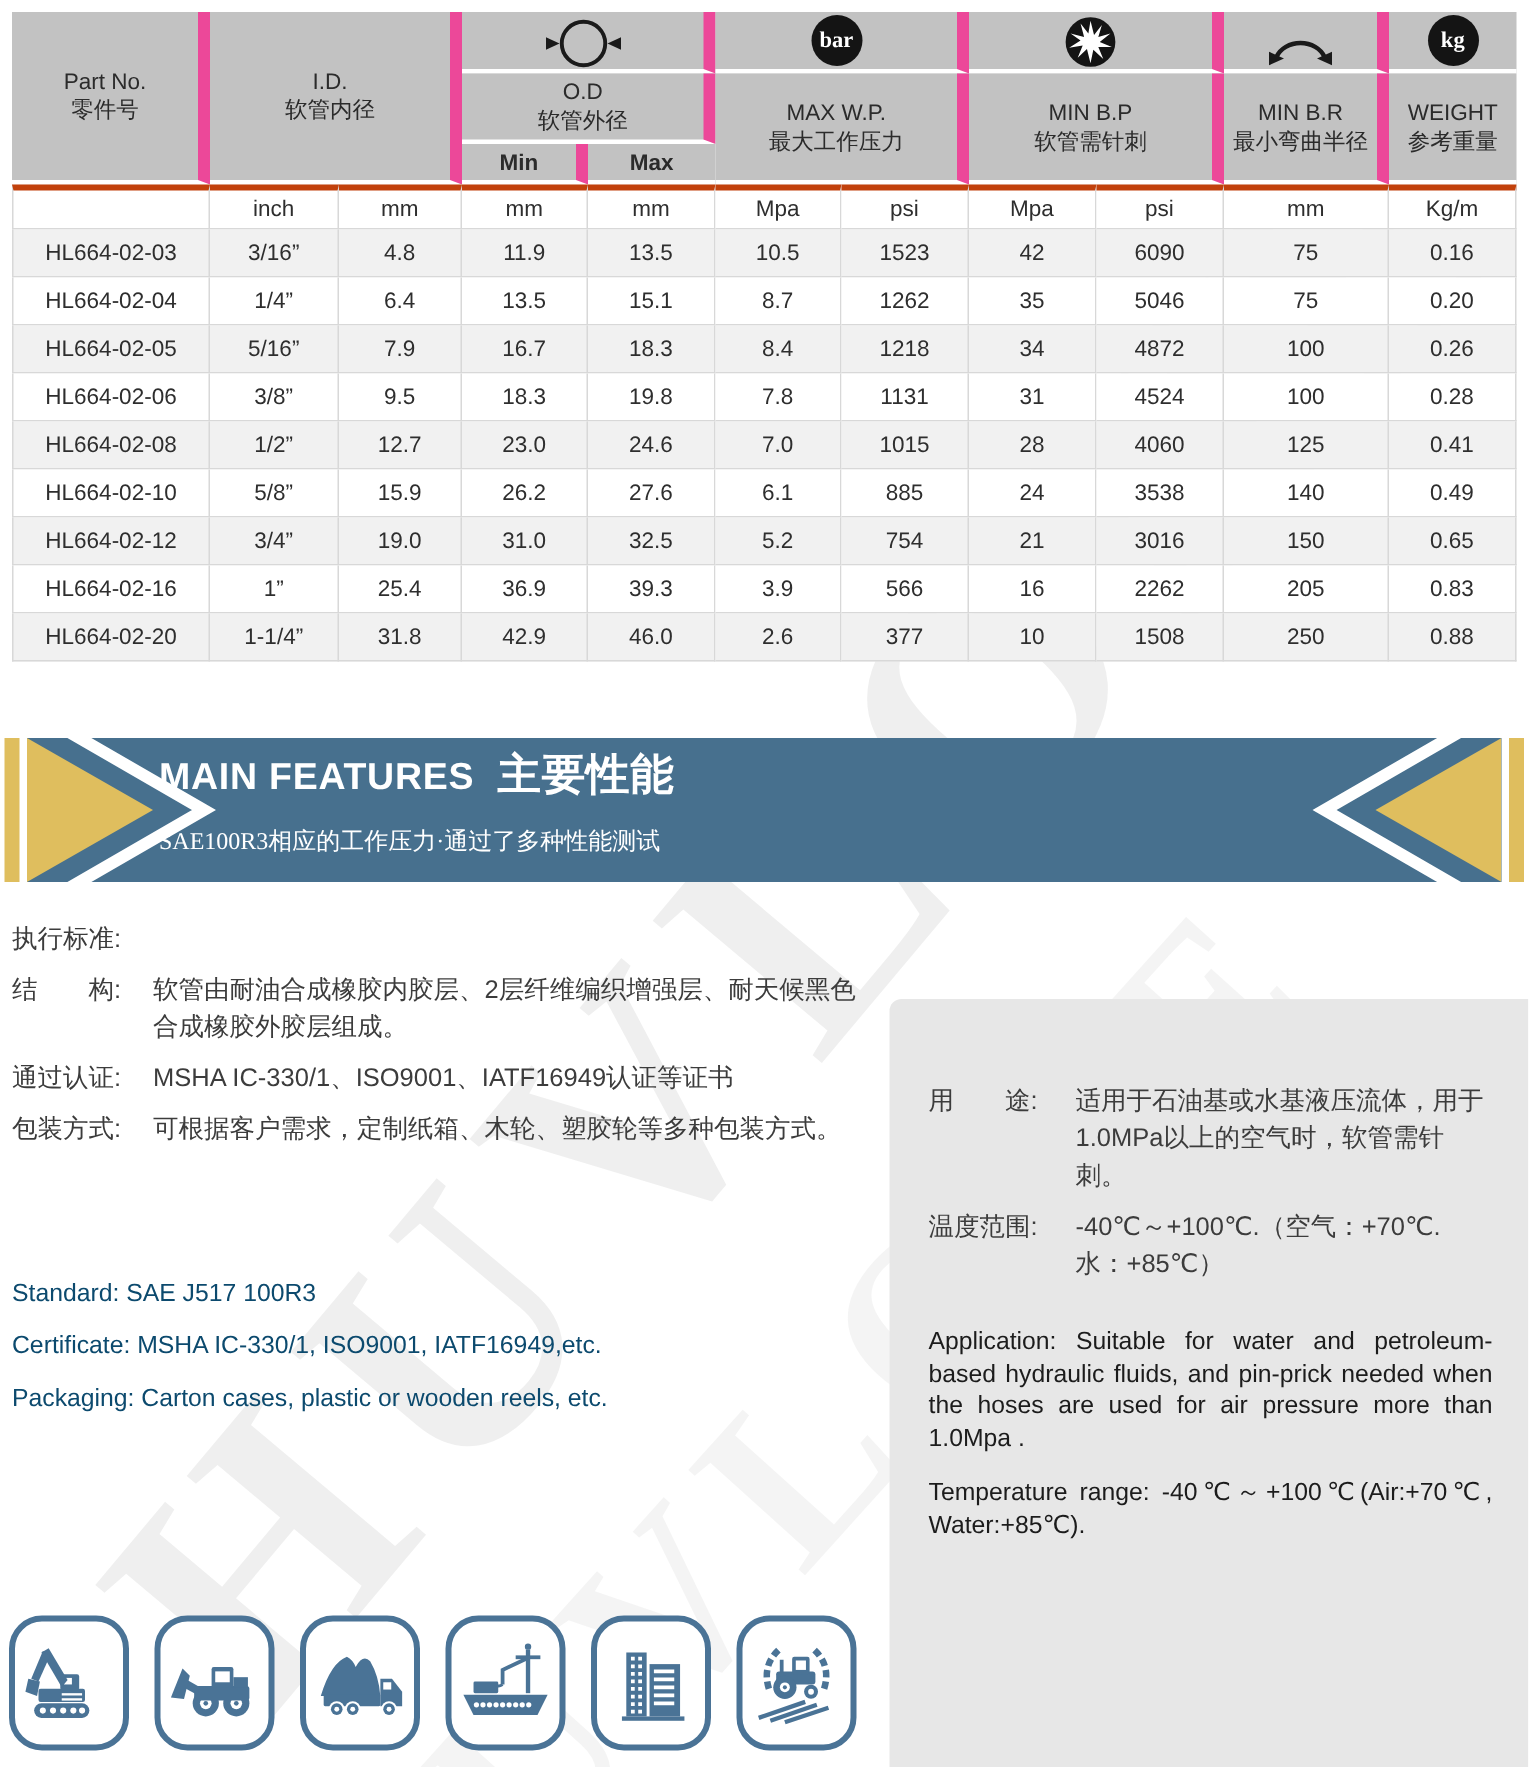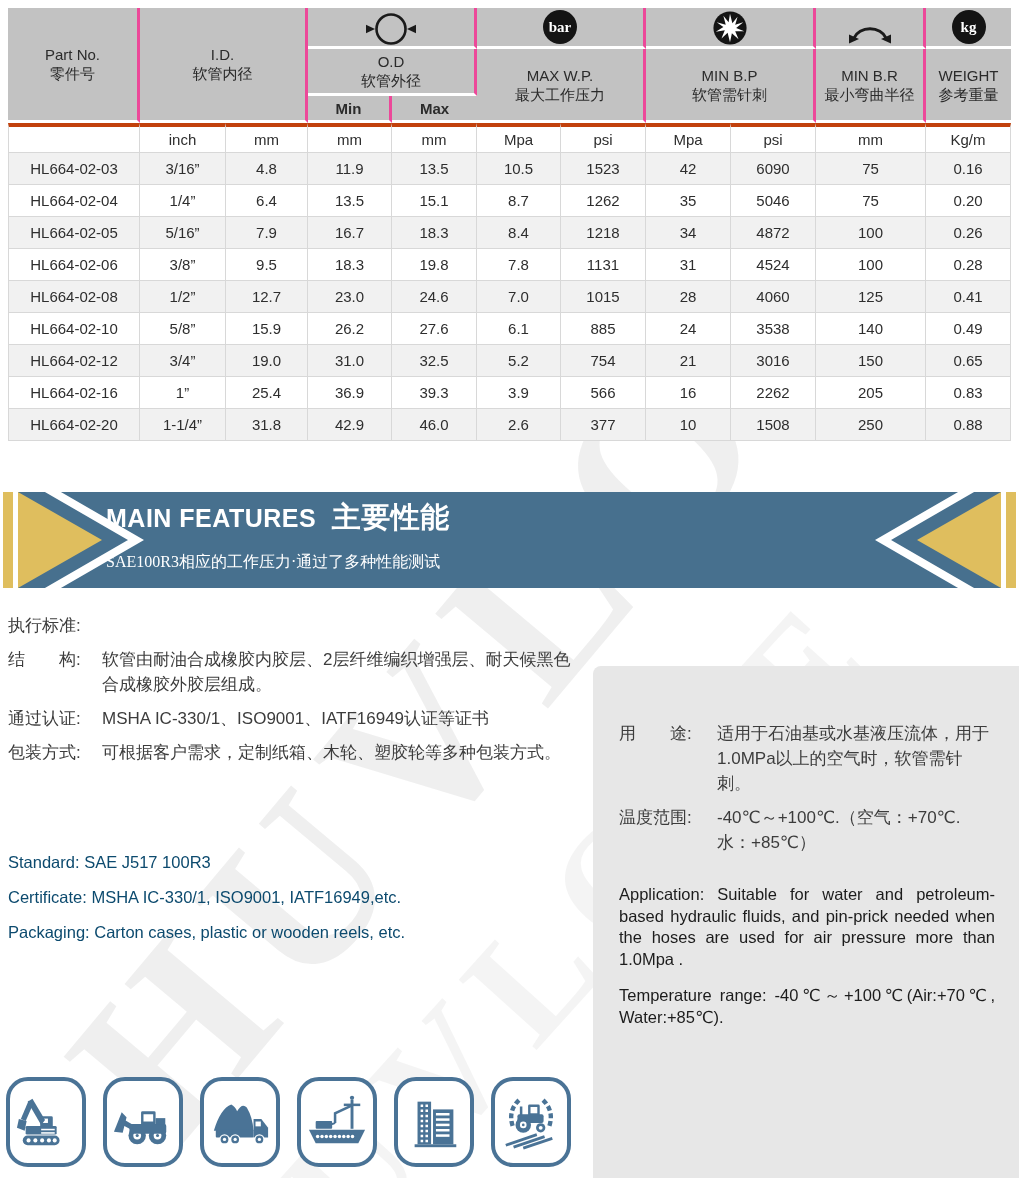--- a/index.html
+++ b/index.html
@@ -11,21 +11,21 @@
         color:rgba(176,176,176,0.20); pointer-events:none; white-space:nowrap; }
   .wm1 { font-size:225px; left:-120px; top:470px; transform:rotate(-50deg); letter-spacing:26px; }
   .wm2 { font-size:160px; left:60px; top:880px; transform:rotate(-48deg); letter-spacing:20px; color:rgba(176,176,176,0.14); }
 
   .layer { position:relative; z-index:1; }
 
   
   table.spec-table { position:absolute; left:8px; top:8px; width:1003px;
                      border-collapse:separate; border-spacing:0; table-layout:fixed; }
   table.spec-table th, table.spec-table td { box-sizing:border-box; padding:0; text-align:center; vertical-align:middle; }
-  thead th { background:#c2c2c2; border-right:3px solid #ec4899; border-bottom:3px solid #fff;
+  thead th { background:#c2c2c2; border-right:8px solid #ec4899; border-bottom:3px solid #fff;
              font-weight:400; color:#2b2b2b; font-size:15px; line-height:19px; }
   thead tr th:last-child { border-right:none; }
   thead tr.icon-row th { height:40px; }
   thead tr.label-row th { height:47px; }
   thead tr.minmax-row th { height:27px; font-weight:600; }
   .hdr-en { display:block; }
   .hdr-zh { display:block; }
   tbody td { background:#fff; border-right:1px solid #d8d8d8; border-bottom:1px solid #d8d8d8;
              font-size:15px; color:#2e2e2e; height:32px; }
   tbody tr td:first-child { border-left:1px solid #d8d8d8; }

